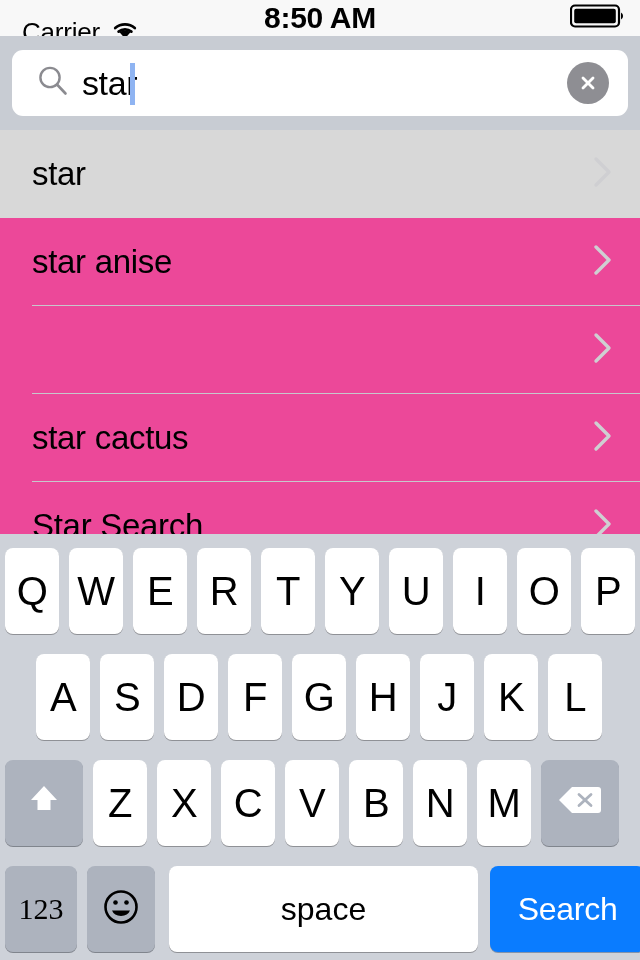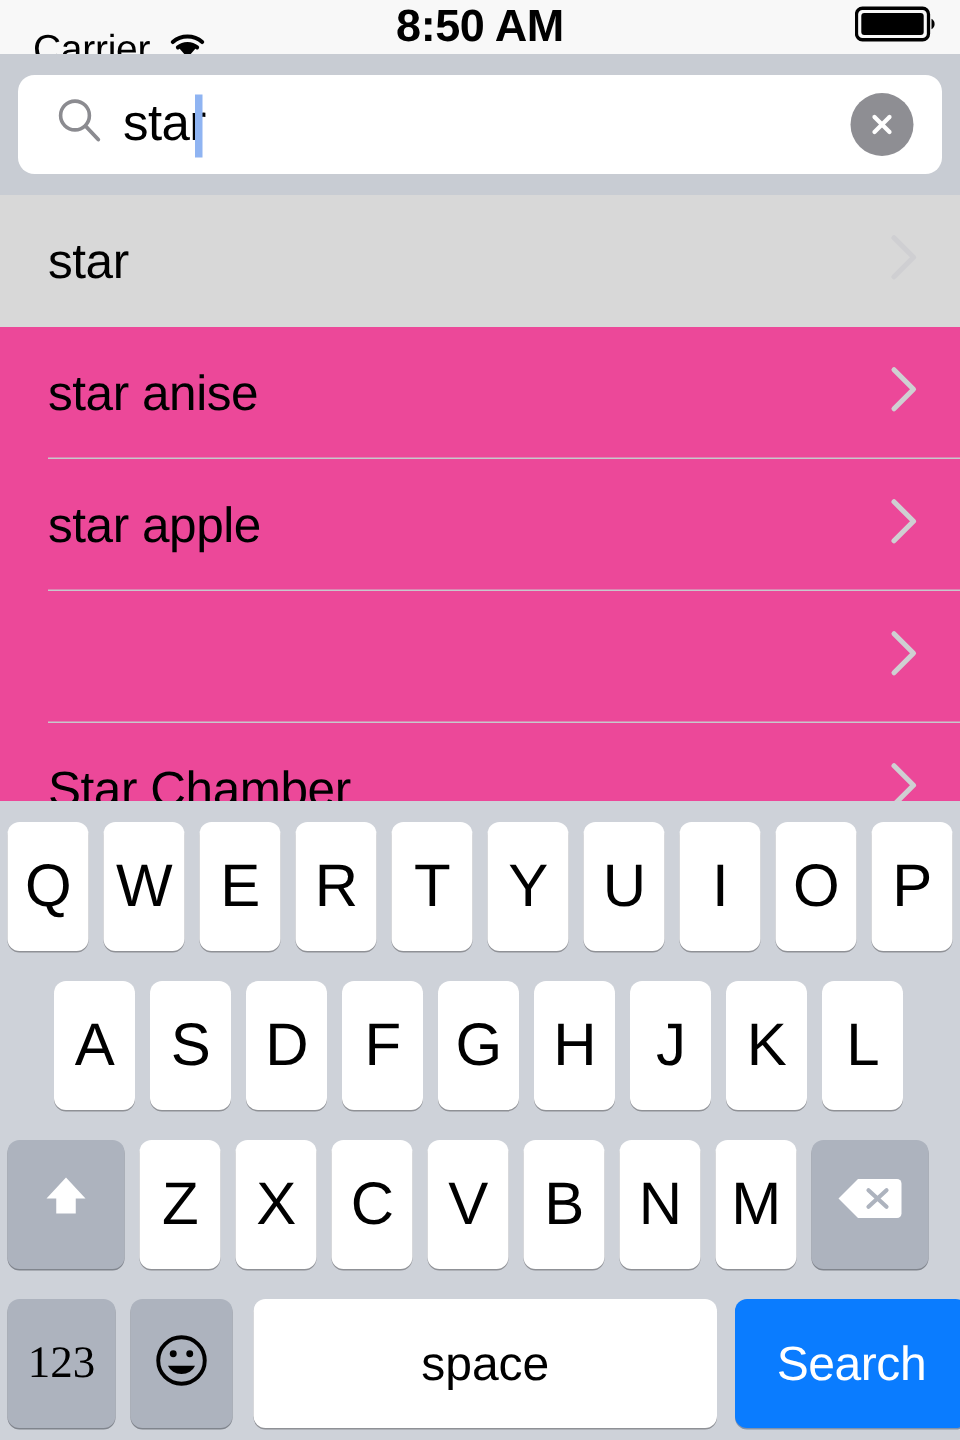--- a/index.html
+++ b/index.html
@@ -184,40 +184,40 @@
       <span class="row-label">star anise</span>
       <span class="row-chevron">
         <svg width="22" height="36" viewBox="0 0 22 36">
           <polyline points="4,5 17,18 4,31" fill="none" stroke="#cfcfd2" stroke-width="3.4" stroke-linecap="round" stroke-linejoin="round"></polyline>
         </svg>
       </span>
       <span class="row-sep"></span>
     </div>
 
     <div class="row">
-      <span class="row-label">star apple</span>
       <span class="row-chevron">
         <svg width="22" height="36" viewBox="0 0 22 36">
           <polyline points="4,5 17,18 4,31" fill="none" stroke="#cfcfd2" stroke-width="3.4" stroke-linecap="round" stroke-linejoin="round"></polyline>
         </svg>
       </span>
       <span class="row-sep"></span>
     </div>
 
     <div class="row">
+      <span class="row-label">star cactus</span>
       <span class="row-chevron">
         <svg width="22" height="36" viewBox="0 0 22 36">
           <polyline points="4,5 17,18 4,31" fill="none" stroke="#cfcfd2" stroke-width="3.4" stroke-linecap="round" stroke-linejoin="round"></polyline>
         </svg>
       </span>
       <span class="row-sep"></span>
     </div>
 
     <div class="row">
-      <span class="row-label">Star Chamber</span>
+      <span class="row-label">Star Search</span>
       <span class="row-chevron">
         <svg width="22" height="36" viewBox="0 0 22 36">
           <polyline points="4,5 17,18 4,31" fill="none" stroke="#cfcfd2" stroke-width="3.4" stroke-linecap="round" stroke-linejoin="round"></polyline>
         </svg>
       </span>
 
     </div>
 
   </div>
 

